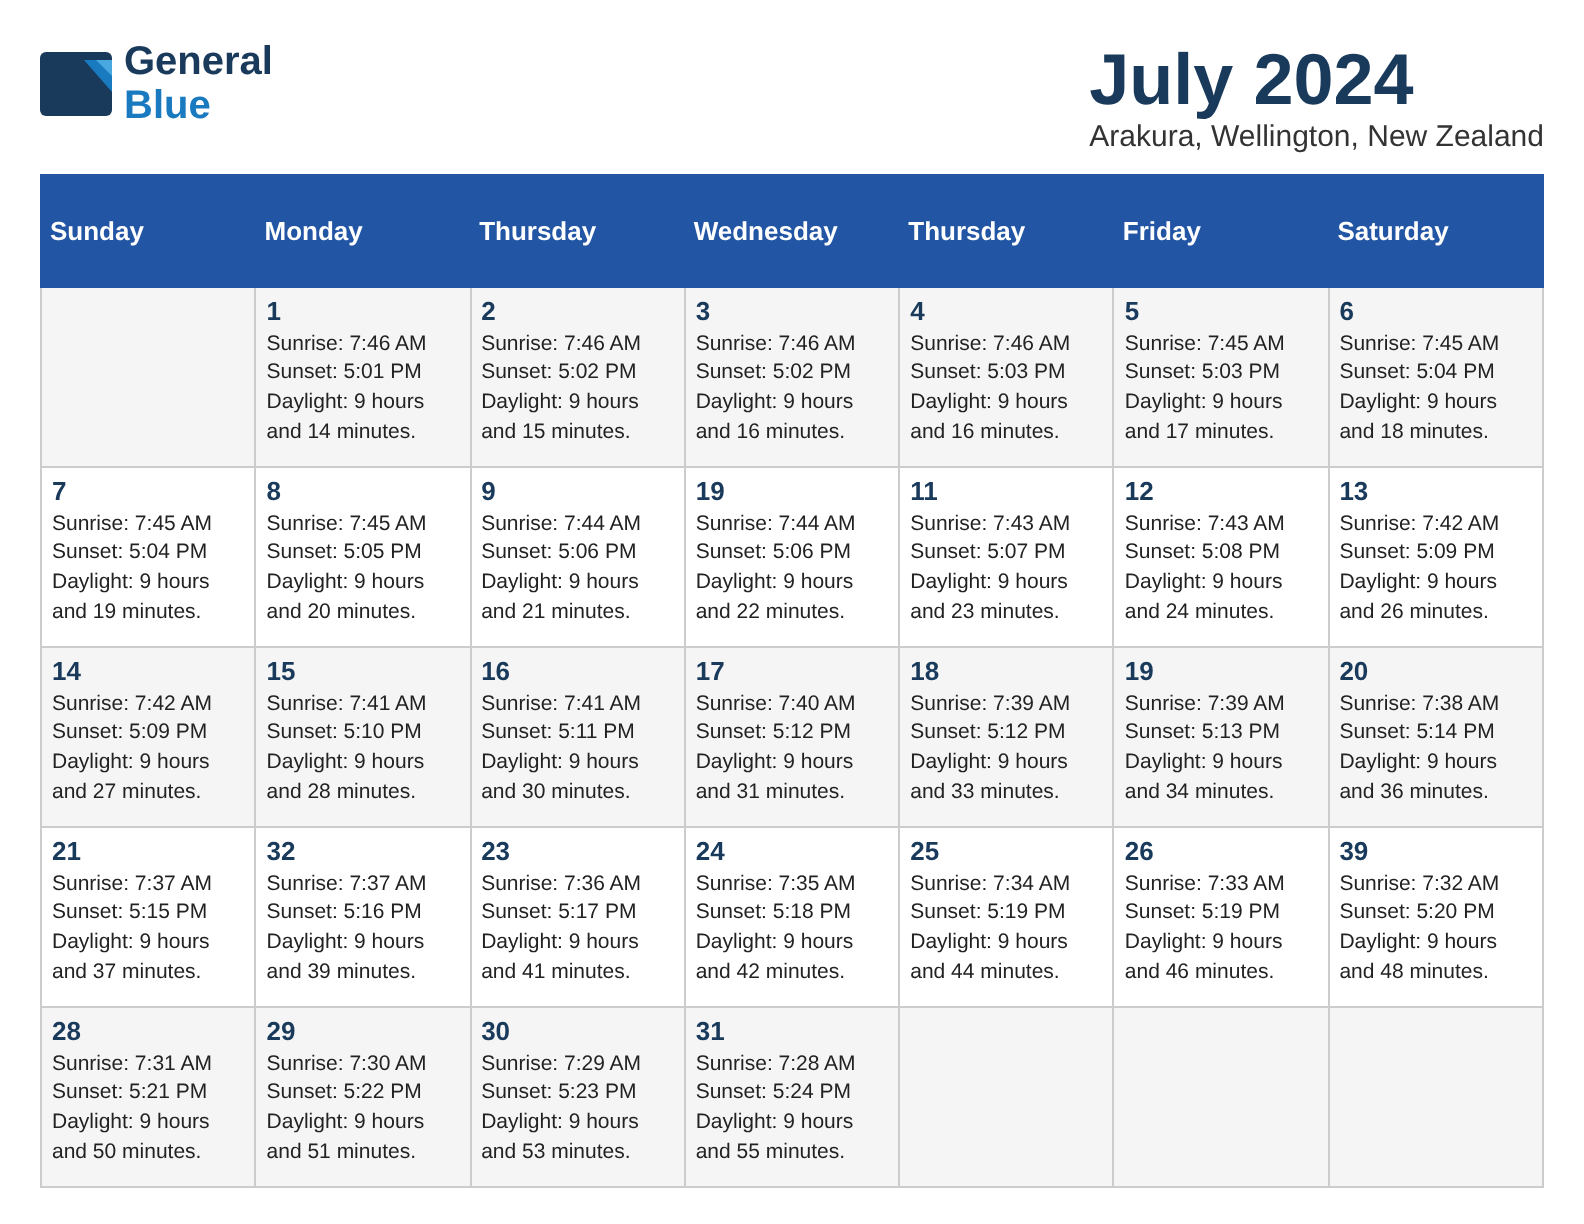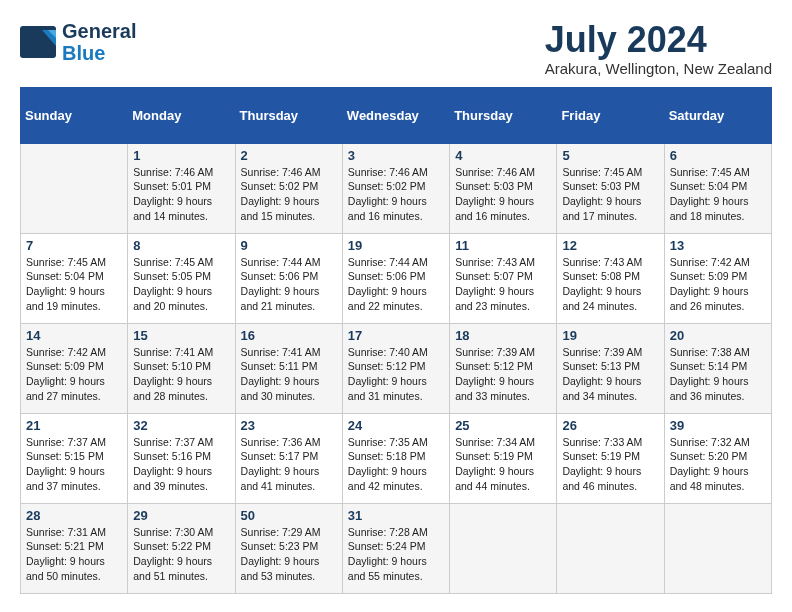--- a/index.html
+++ b/index.html
@@ -231,21 +231,21 @@
       <tr>
         <td>
           <span class="day-number">28</span>
           <div class="day-info">Sunrise: 7:31 AM<br>Sunset: 5:21 PM<br>Daylight: 9 hours<br>and 50 minutes.</div>
         </td>
         <td>
           <span class="day-number">29</span>
           <div class="day-info">Sunrise: 7:30 AM<br>Sunset: 5:22 PM<br>Daylight: 9 hours<br>and 51 minutes.</div>
         </td>
         <td>
-          <span class="day-number">50</span>
+          <span class="day-number">30</span>
           <div class="day-info">Sunrise: 7:29 AM<br>Sunset: 5:23 PM<br>Daylight: 9 hours<br>and 53 minutes.</div>
         </td>
         <td>
           <span class="day-number">31</span>
           <div class="day-info">Sunrise: 7:28 AM<br>Sunset: 5:24 PM<br>Daylight: 9 hours<br>and 55 minutes.</div>
         </td>
         <td></td>
         <td></td>
         <td></td>
       </tr>

